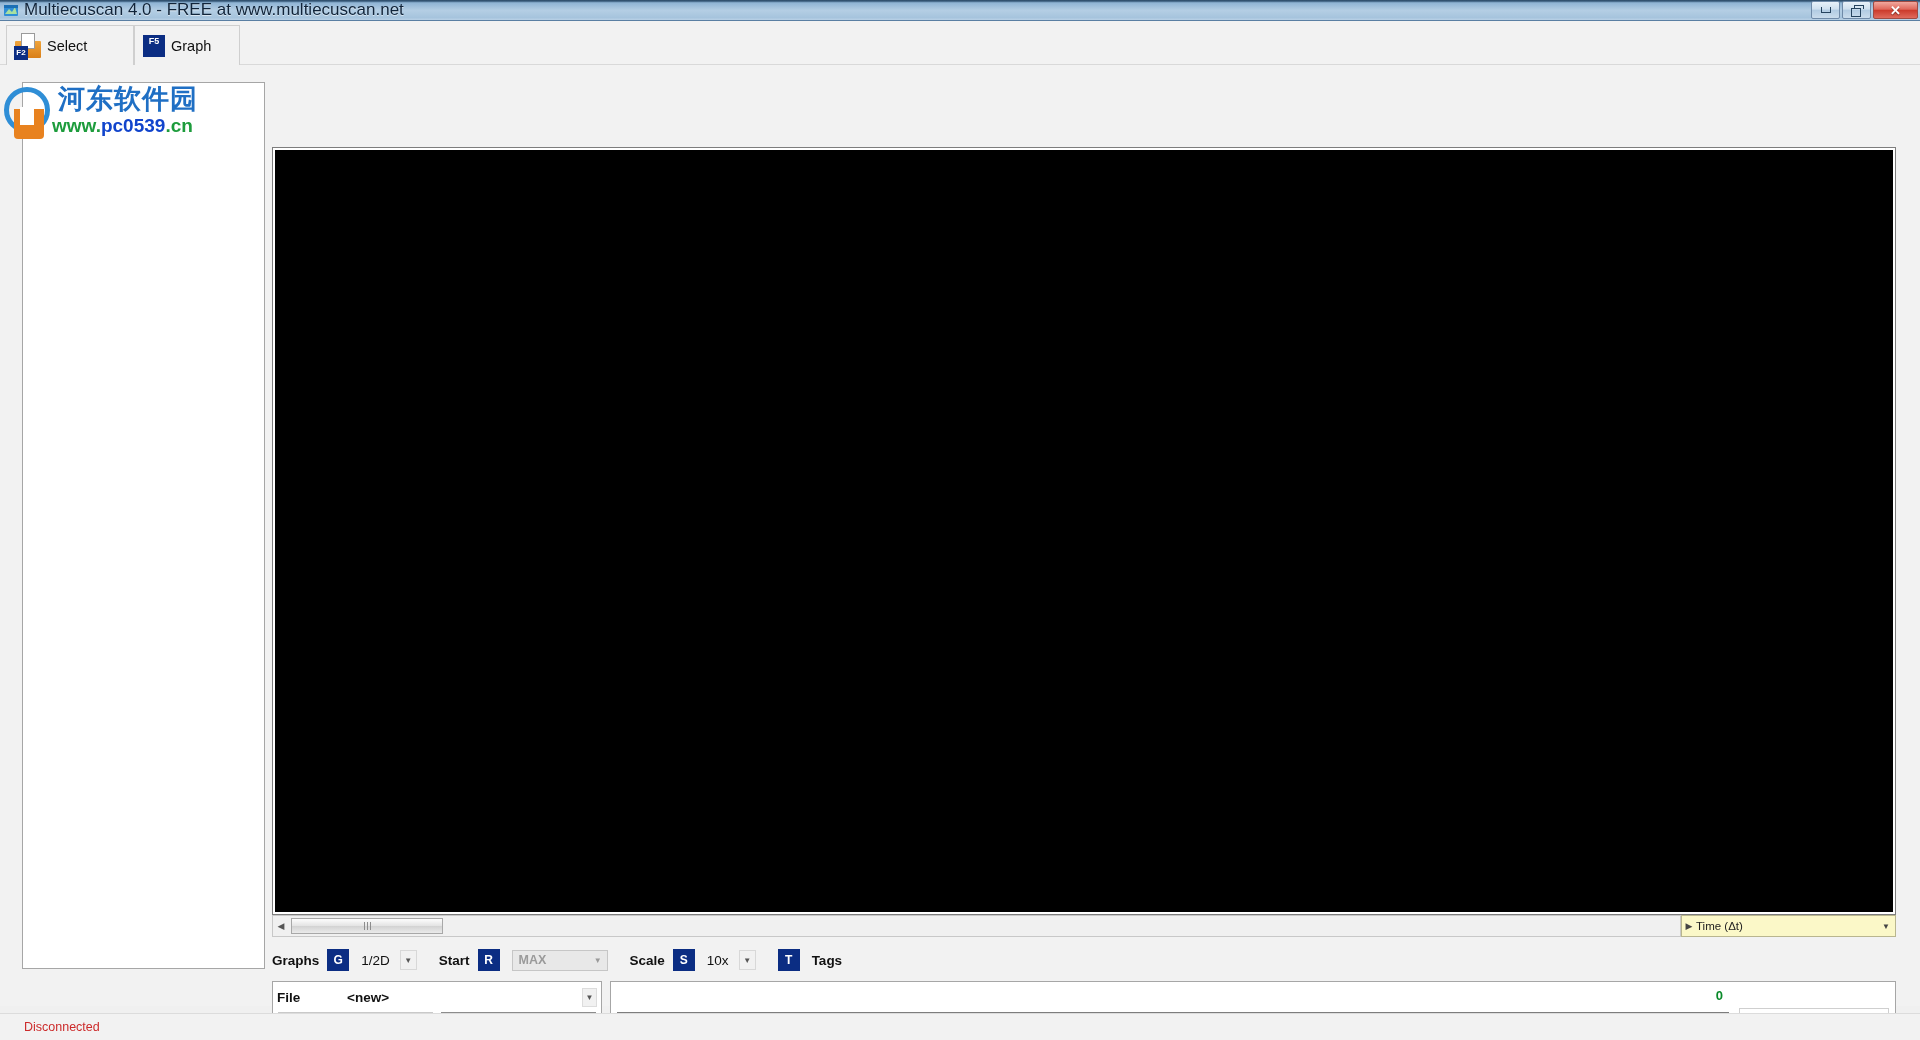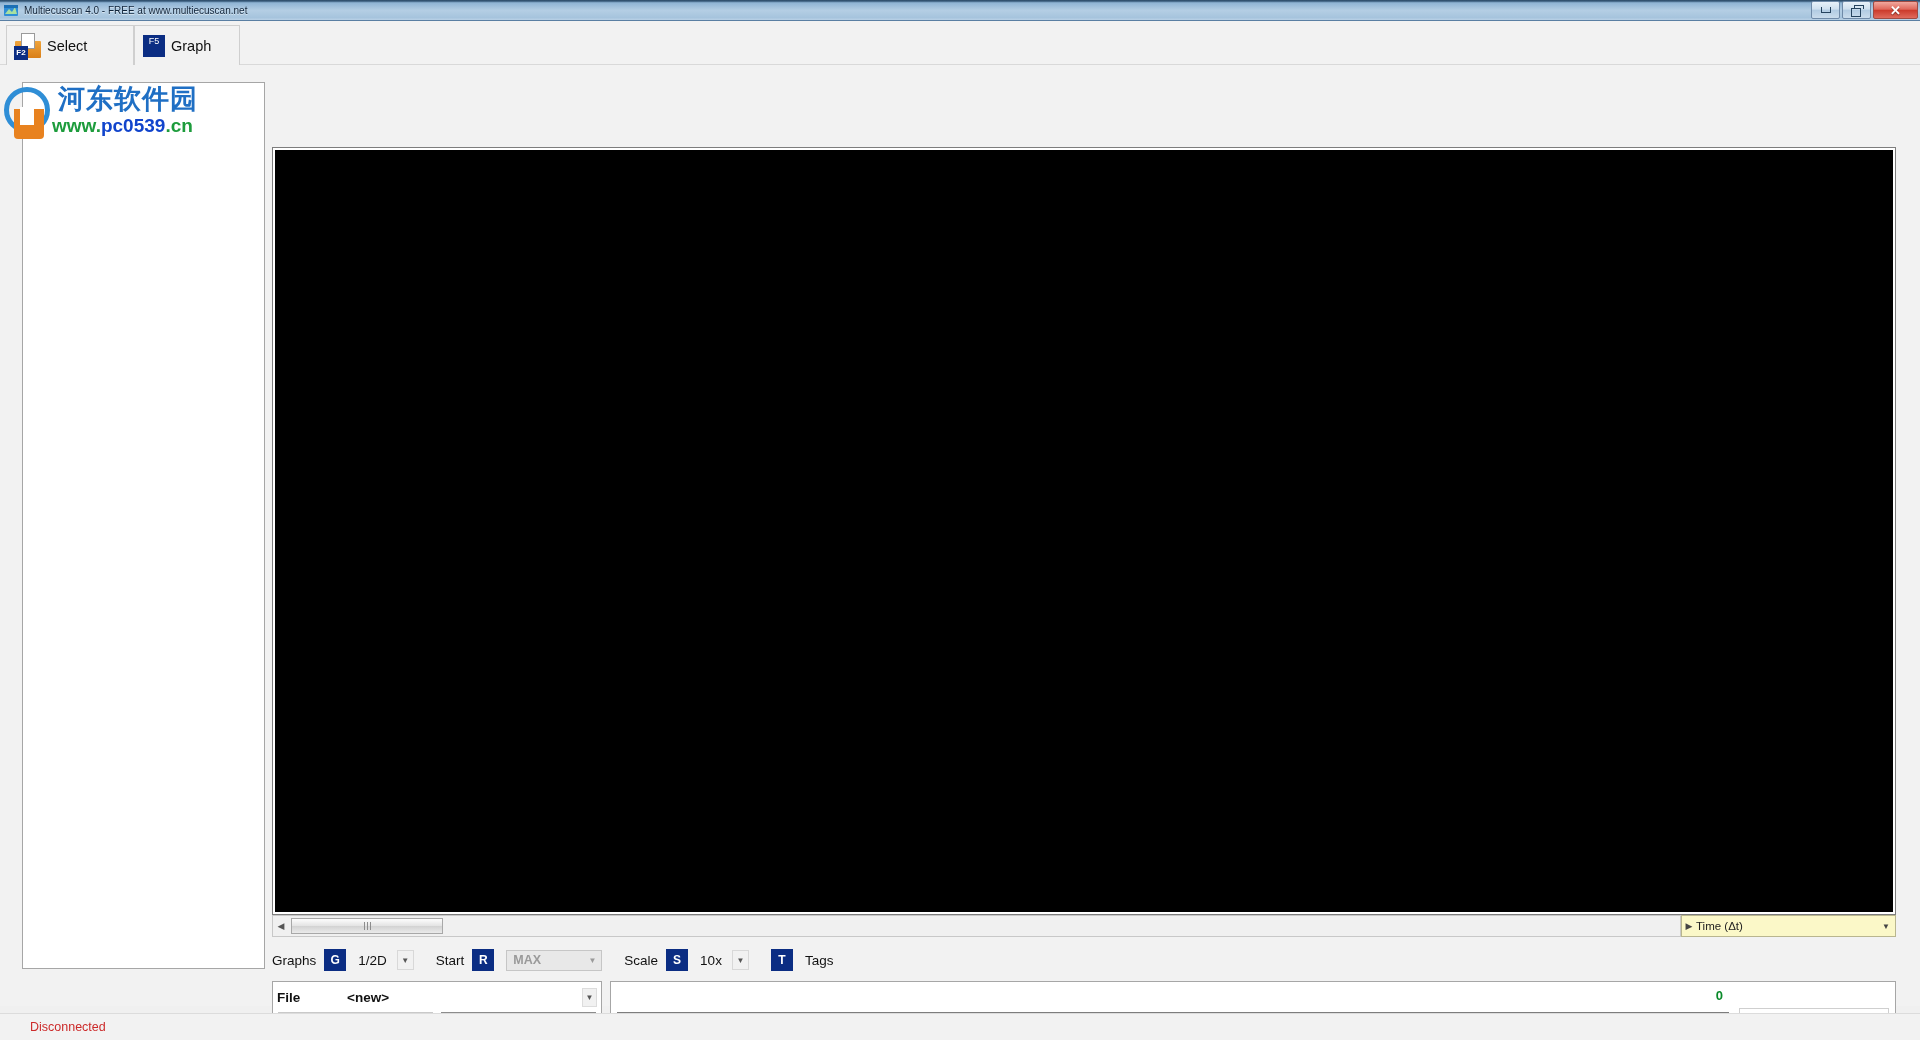--- a/index.html
+++ b/index.html
@@ -19,21 +19,21 @@
     border-bottom: 1px solid #5a7fa3;
     display: flex; align-items: center;
     overflow: hidden;
   }
   #titlebar-icon {
     width: 16px; height: 15px;
     margin-left: 3px; margin-right: 5px;
     position: relative; flex: 0 0 auto;
   }
   #titlebar-text {
-    font-size: 10px; color: #10243a;
+    font-size: 17px; color: #10243a;
     white-space: nowrap;
     text-shadow: 0 1px 0 rgba(255,255,255,.55);
   }
   #win-buttons {
     position: absolute; right: 2px; top: 1px;
     display: flex; gap: 2px;
   }
   .win-btn {
     width: 29px; height: 18px;
     border: 1px solid #6f8aa8;
@@ -71,21 +71,21 @@
     cursor: pointer;
     z-index: 3;
   }
   .tab.active { background: #f2f2f2; }
   #tab-select { left: 6px; width: 128px; }
   #tab-graph  { left: 134px; width: 106px; }
   .tab-label { font-size: 14.5px; font-weight: normal; color: #111; margin-left: 6px; white-space: nowrap; }
   .tab-badge {
     width: 22px; height: 22px;
     background: #0b2d83; color: #fff;
-    font-size: 9px; font-weight: normal;
+    font-size: 9px; font-weight: bold;
     display: flex; align-items: flex-start; justify-content: center;
     padding-top: 1px;
   }
 
   
   .icon-select { width: 26px; height: 26px; position: relative; }
   .icon-select .fold {
     position:absolute; left:0; bottom:1px; width:26px; height:17px;
     background:linear-gradient(to bottom,#f0a53c,#d97f18); border-radius:1px;
   }
@@ -199,21 +199,21 @@
   #time-label { font-size: 11.5px; color: #222; flex:1; }
   #time-caret { width: 18px; text-align:center; color:#444; font-size:8px; }
 
   
   #options-row {
     position: absolute; left: 272px; top: 880px;
     width: 1624px; height: 30px;
     display: flex; align-items: center;
     font-size: 13.5px; color: #111;
   }
-  .opt-label { font-weight: normal; margin-right: 8px; text-align: center; }
+  .opt-label { font-weight: bold; margin-right: 8px; text-align: center; }
   .hotkey {
     width: 22px; height: 22px; background: #0b2d83; color: #fff;
     font-size: 12px; font-weight: bold;
     display: inline-flex; align-items: center; justify-content: center;
     margin-right: 12px; flex: 0 0 auto;
   }
   .opt-value { font-weight: normal; margin-right: 10px; white-space: nowrap; }
   .caret-btn {
     width: 17px; height: 20px;
     background: #f1f1f1; border: 1px solid #d8d8d8;
@@ -292,21 +292,21 @@
   }
   #start-btn .txt { font-size: 18px; font-weight: bold; color:#8f8f8f; }
 
   
   #statusbar {
     position: absolute; left: 0; bottom: 0;
     width: 1920px; height: 27px;
     background: #f2f2f2; border-top: 1px solid #dcdcdc;
     display: flex; align-items: center;
   }
-  #status-text { margin-left: 30px; font-size: 12.5px; color: #cc2a2a; }
+  #status-text { margin-left: 24px; font-size: 12.5px; color: #cc2a2a; }
 </style>
 </head>
 <body>
 
 <div id="titlebar">
   <span id="titlebar-icon">
     <svg width="16" height="15" viewBox="0 0 16 15">
       <rect x="1" y="2" width="14" height="11" rx="1" fill="#2f8ed6"></rect>
       <path d="M2 11 L6 6 L9 9 L12 4 L14 11 Z" fill="#a8e0a0"></path>
       <rect x="1" y="2" width="14" height="3" fill="#1b6fb5"></rect>

